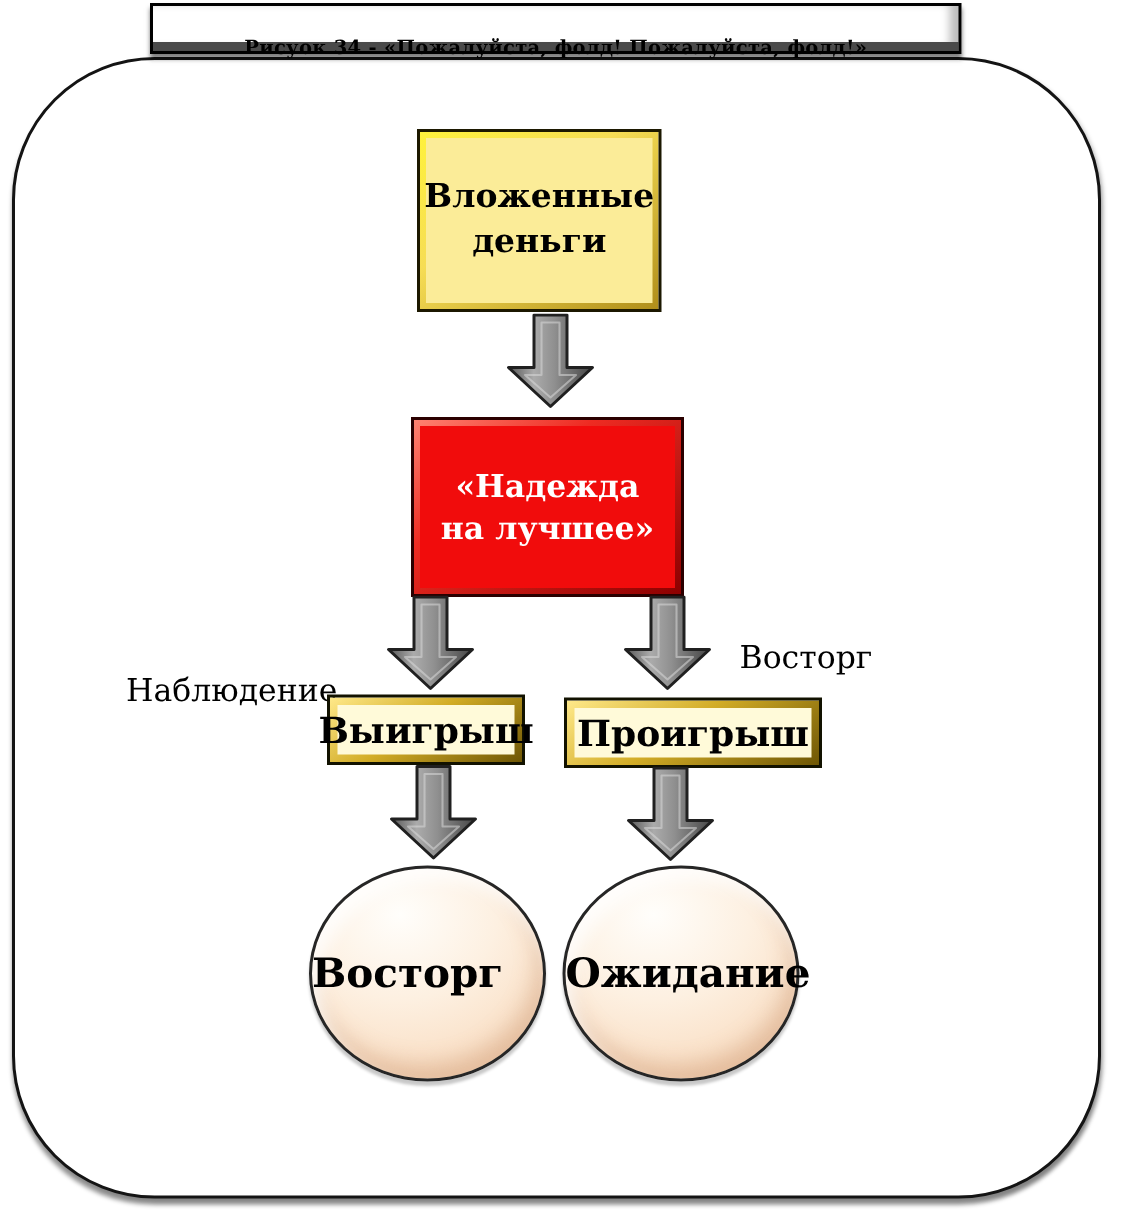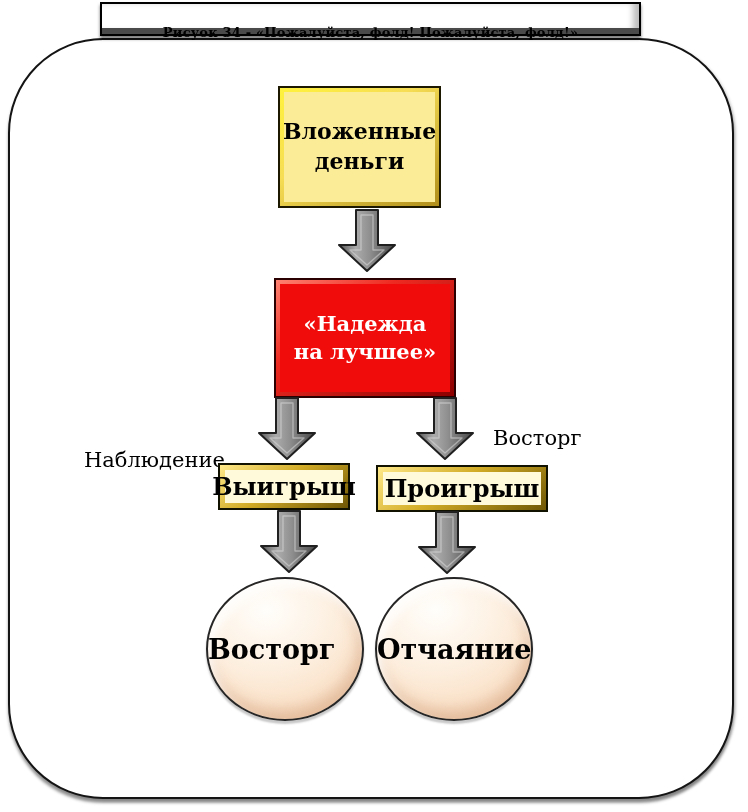--- a/index.html
+++ b/index.html
@@ -159,14 +159,14 @@
   <svg viewBox="0 0 60 64" width="60" height="64">
     <polygon class="body" points="19,1 41,1 41,36 58,36 30,62 2,36 19,36"></polygon>
     <polygon class="inner" points="24,6 36,6 36,41 47,41 30,56 13,41 24,41"></polygon>
   </svg>
 </div>
 
 <div class="ellipse-node delight-circle">
   <span>Восторг</span>
 </div>
 <div class="ellipse-node despair-circle">
-  <span>Отчаяние</span>
+  <span>Ожидание</span>
 </div>
 
 </body></html>

